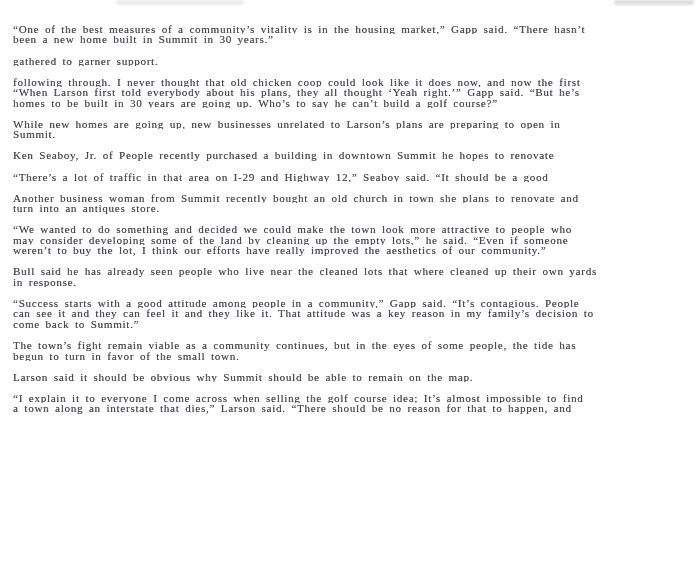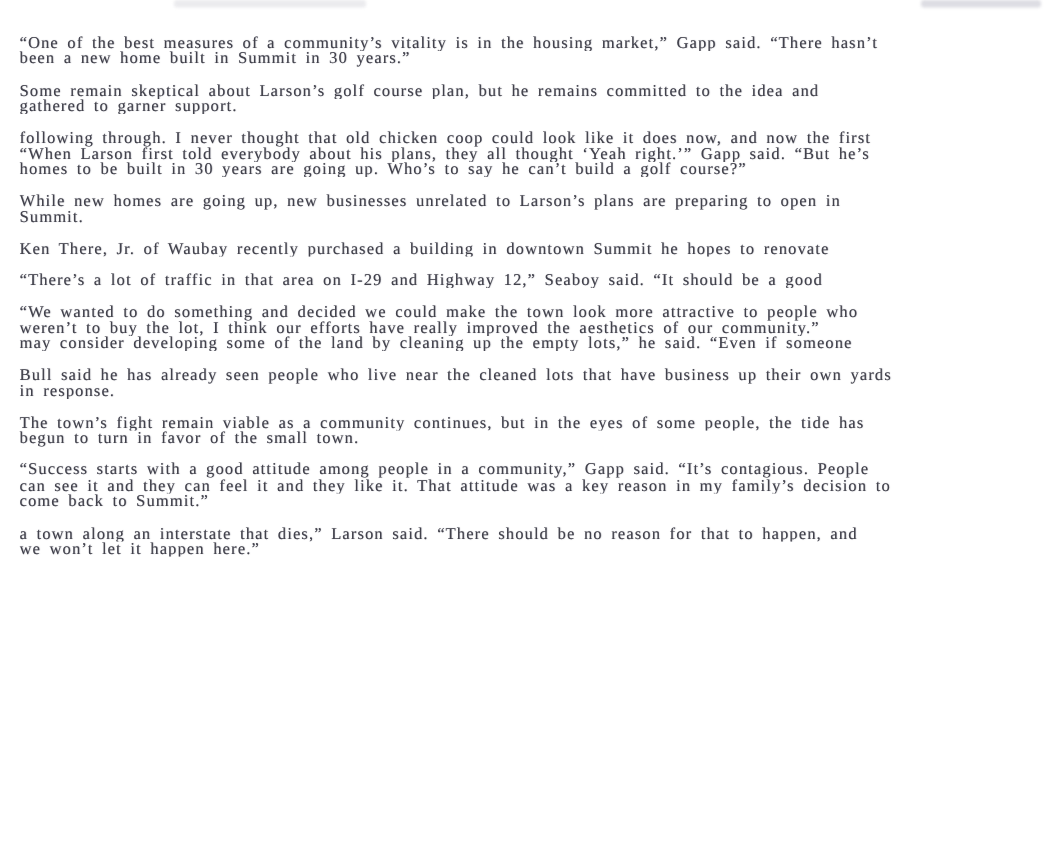--- a/index.html
+++ b/index.html
@@ -60,56 +60,62 @@
 
 <div class="page">
   <div class="header-smudge left"></div>
   <div class="header-smudge right"></div>
   <div class="doc-body">
       <div class="paragraph">
         <div class="line">“One of the best measures of a community’s vitality is in the housing market,” Gapp said. “There hasn’t</div>
         <div class="line">been a new home built in Summit in 30 years.”</div>
       </div>
       <div class="paragraph">
-        <div class="line">Some remain skeptical about Larson’s golf course plan, but he remains committed to the idea and</div>
         <div class="line">gathered to garner support.</div>
       </div>
       <div class="paragraph">
         <div class="line">following through. I never thought that old chicken coop could look like it does now, and now the first</div>
         <div class="line">“When Larson first told everybody about his plans, they all thought ‘Yeah right.’” Gapp said. “But he’s</div>
         <div class="line">homes to be built in 30 years are going up. Who’s to say he can’t build a golf course?”</div>
       </div>
       <div class="paragraph">
         <div class="line">While new homes are going up, new businesses unrelated to Larson’s plans are preparing to open in</div>
         <div class="line">Summit.</div>
       </div>
       <div class="paragraph">
-        <div class="line">Ken There, Jr. of Waubay recently purchased a building in downtown Summit he hopes to renovate</div>
+        <div class="line">Ken Seaboy, Jr. of People recently purchased a building in downtown Summit he hopes to renovate</div>
       </div>
       <div class="paragraph">
         <div class="line">“There’s a lot of traffic in that area on I-29 and Highway 12,” Seaboy said. “It should be a good</div>
       </div>
       <div class="paragraph">
+        <div class="line">Another business woman from Summit recently bought an old church in town she plans to renovate and</div>
+        <div class="line">turn into an antiques store.</div>
+      </div>
+      <div class="paragraph">
       </div>
       <div class="paragraph">
         <div class="line">“We wanted to do something and decided we could make the town look more attractive to people who</div>
+        <div class="line">may consider developing some of the land by cleaning up the empty lots,” he said. “Even if someone</div>
         <div class="line">weren’t to buy the lot, I think our efforts have really improved the aesthetics of our community.”</div>
-        <div class="line">may consider developing some of the land by cleaning up the empty lots,” he said. “Even if someone</div>
       </div>
       <div class="paragraph">
-        <div class="line">Bull said he has already seen people who live near the cleaned lots that have business up their own yards</div>
+        <div class="line">Bull said he has already seen people who live near the cleaned lots that where cleaned up their own yards</div>
         <div class="line">in response.</div>
-      </div>
-      <div class="paragraph">
-        <div class="line">The town’s fight remain viable as a community continues, but in the eyes of some people, the tide has</div>
-        <div class="line">begun to turn in favor of the small town.</div>
       </div>
       <div class="paragraph">
         <div class="line">“Success starts with a good attitude among people in a community,” Gapp said. “It’s contagious. People</div>
         <div class="line">can see it and they can feel it and they like it. That attitude was a key reason in my family’s decision to</div>
         <div class="line">come back to Summit.”</div>
       </div>
       <div class="paragraph">
+        <div class="line">The town’s fight remain viable as a community continues, but in the eyes of some people, the tide has</div>
+        <div class="line">begun to turn in favor of the small town.</div>
+      </div>
+      <div class="paragraph">
+        <div class="line">Larson said it should be obvious why Summit should be able to remain on the map.</div>
+      </div>
+      <div class="paragraph">
+        <div class="line">“I explain it to everyone I come across when selling the golf course idea; It’s almost impossible to find</div>
         <div class="line">a town along an interstate that dies,” Larson said. “There should be no reason for that to happen, and</div>
-        <div class="line">we won’t let it happen here.”</div>
       </div>
     </div>
 </div>
 
 </body></html>

